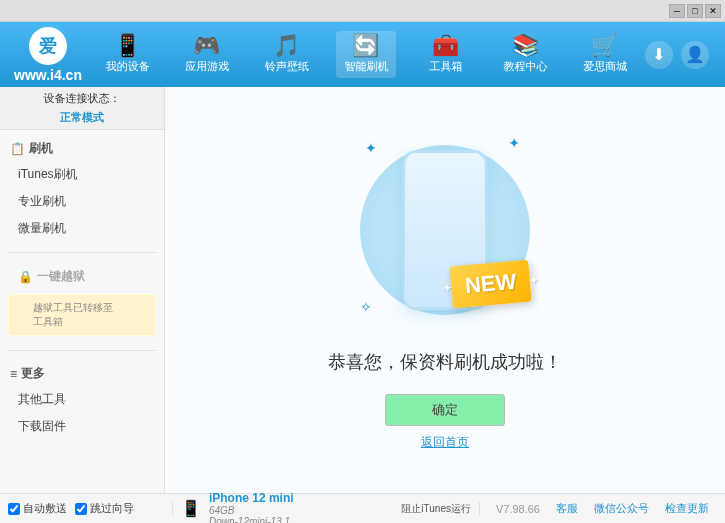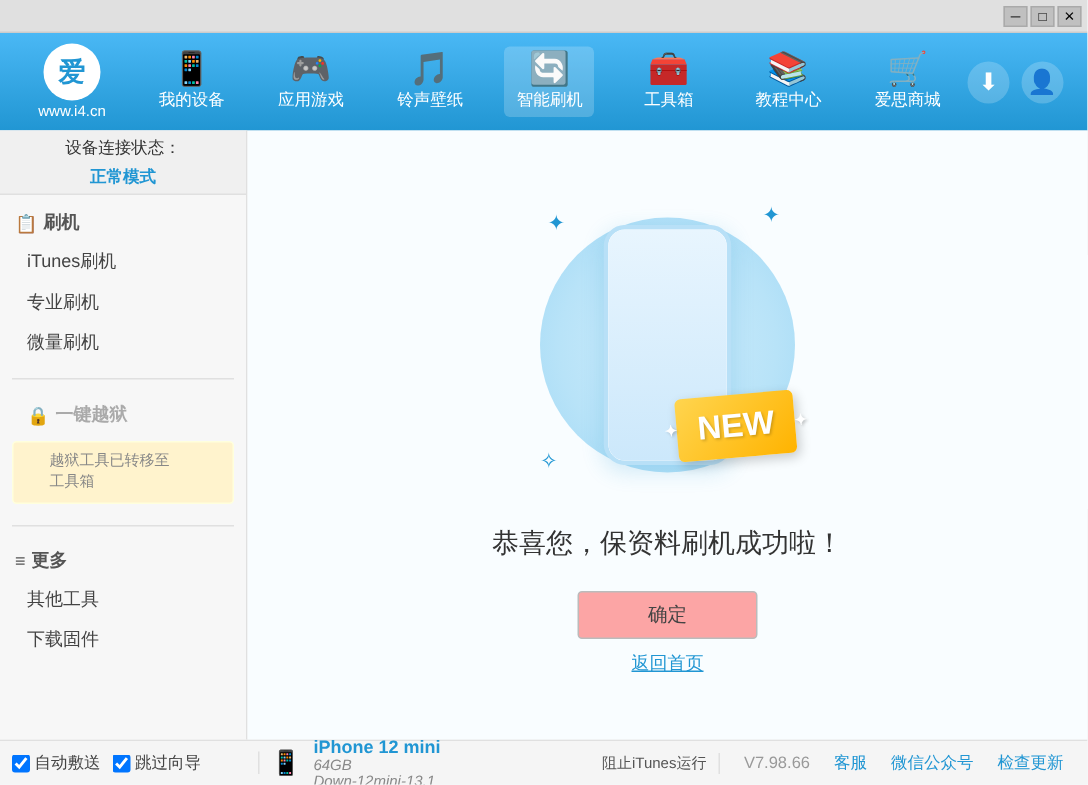--- a/index.html
+++ b/index.html
@@ -44,21 +44,21 @@
       background: white;
       border-radius: 50%;
       display: flex; align-items: center; justify-content: center;
       margin-bottom: 2px;
     }
     .logo-icon span {
       color: #2196d3;
       font-size: 18px;
       font-weight: bold;
     }
-    .logo-text { color: white; font-size: 10px; }
+    .logo-text { color: white; font-size: 14px; font-weight: bold; }
 
     .nav-items {
       display: flex;
       flex: 1;
       justify-content: space-around;
       align-items: center;
     }
     .nav-item {
       display: flex; flex-direction: column; align-items: center;
       color: white;
@@ -244,21 +244,21 @@
 
     .success-text {
       font-size: 18px;
       color: #333;
       margin-bottom: 20px;
       font-weight: 400;
     }
     .confirm-btn {
       width: 120px;
       height: 32px;
-      background: #fca5a5;
+      background: #86efac;
       border: 1px solid #bbb;
       border-radius: 3px;
       font-size: 13px;
       color: #444;
       cursor: pointer;
       margin-bottom: 8px;
     }
     .back-link {
       font-size: 12px;
       color: #2196d3;

